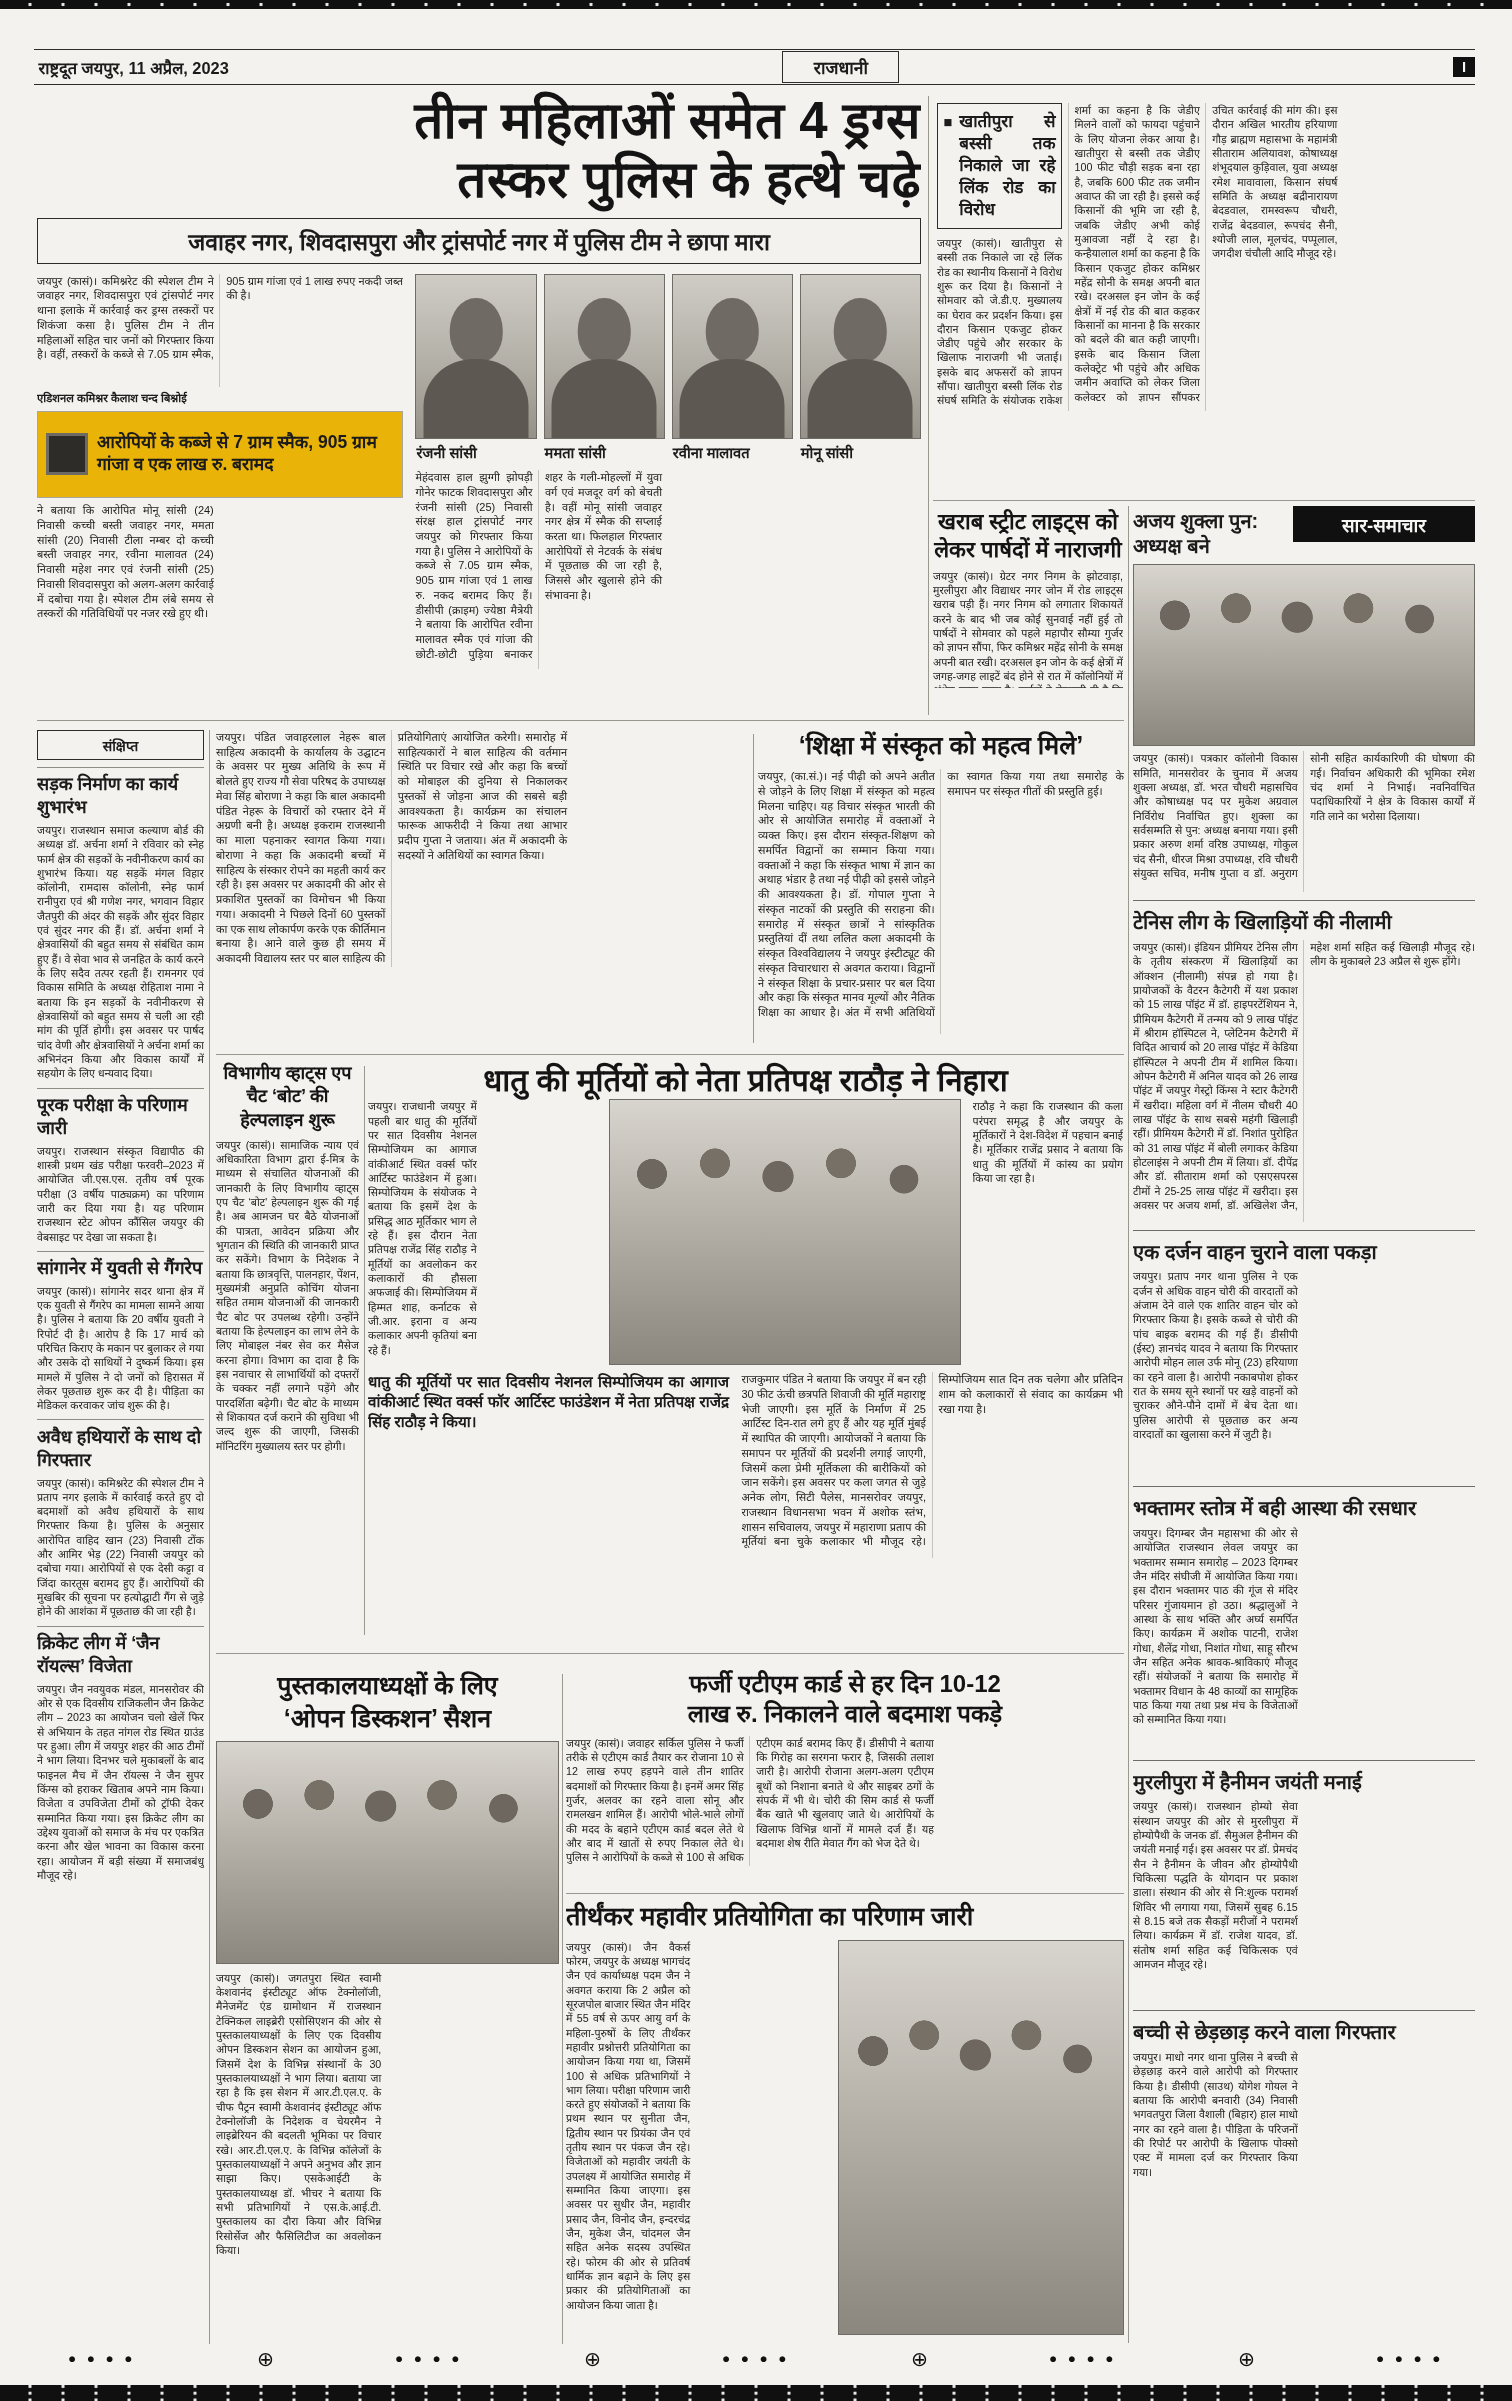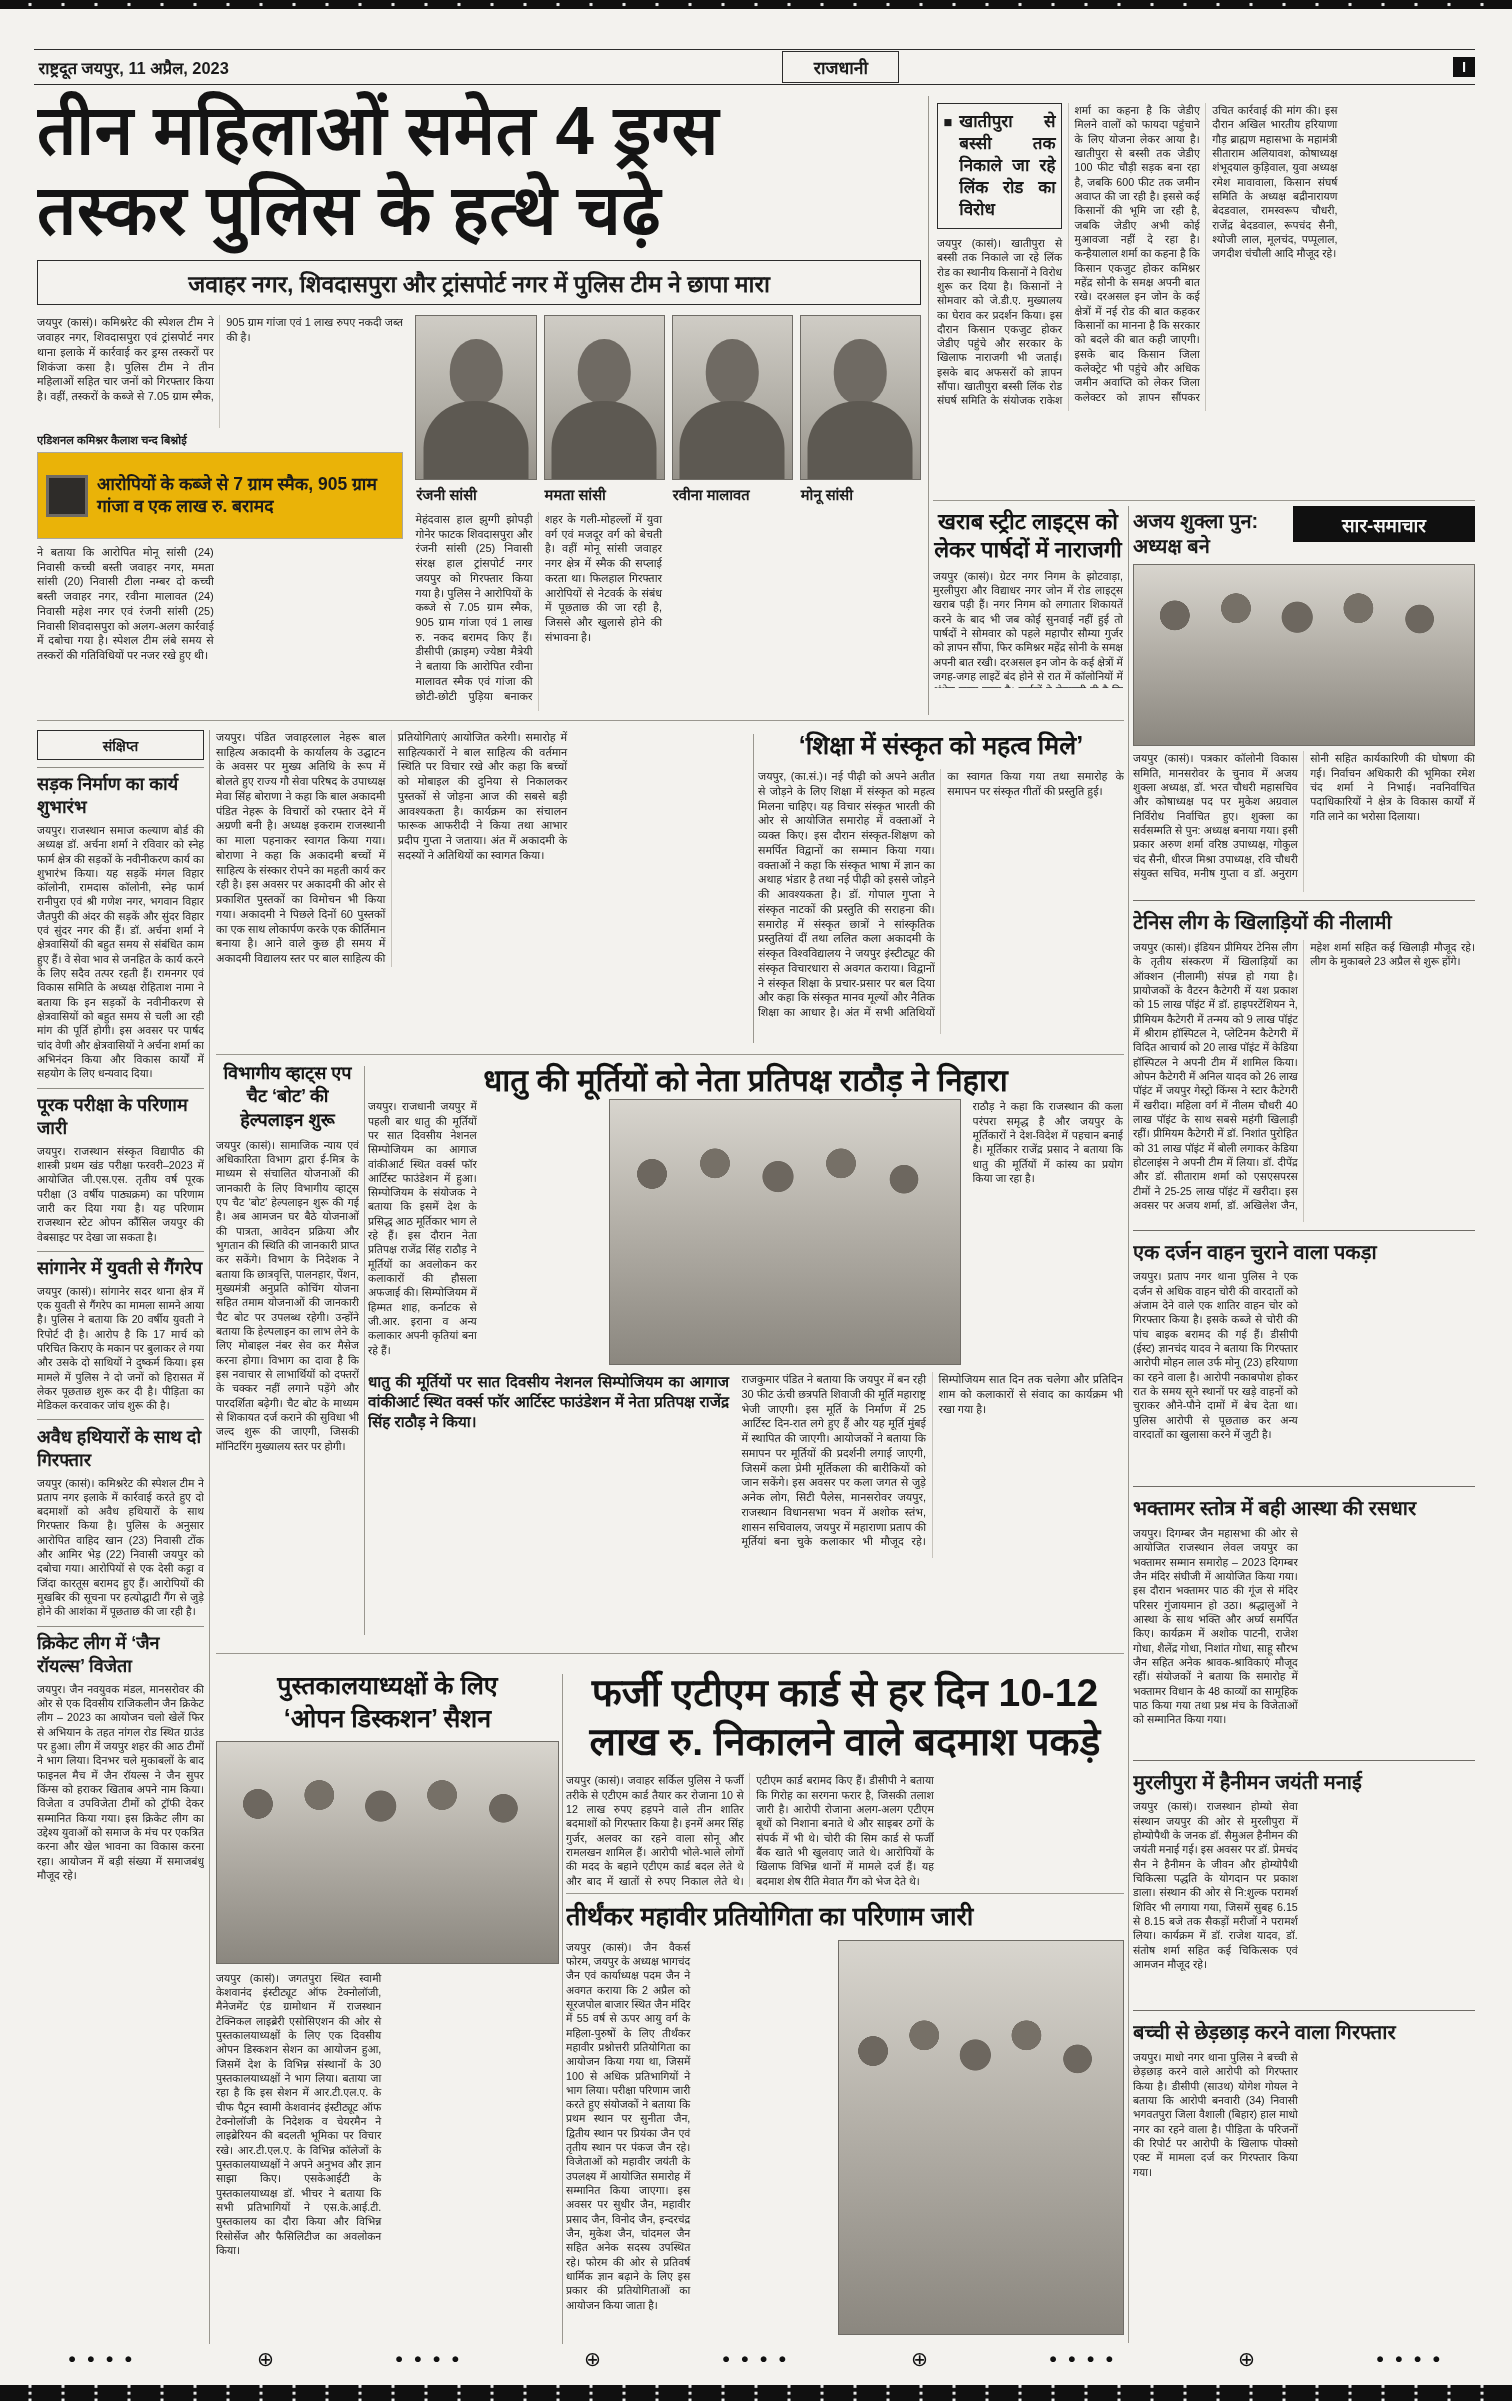--- a/index.html
+++ b/index.html
@@ -23,21 +23,21 @@
   
   .vr{width:1.1px;background:#9a978f;}
   .hr{height:1.1px;background:#9a978f;}
   
   .bodytext{font-size:11px;line-height:1.34;text-align:justify;overflow:hidden;}
   .cols2{column-count:2;column-gap:12.4px;column-rule:0.6px solid #c6c3bb;column-fill:auto;}
   .cols3{column-count:3;column-gap:12.4px;column-rule:0.6px solid #c6c3bb;column-fill:auto;}
   .cols4{column-count:4;column-gap:12.4px;column-rule:0.6px solid #c6c3bb;column-fill:auto;}
   h1,h2,h3{margin:0;font-weight:bold;color:#141414;}
   
-  .lead-headline{font-size:69px;line-height:1.16;text-align:left;letter-spacing:0.6px;}
+  .lead-headline{font-size:51px;line-height:1.16;text-align:right;letter-spacing:0.6px;}
   .lead-subhead{margin-top:9px;border:1.1px solid #2c2c2c;padding:5.6px 3.4px;text-align:center;font-size:23px;font-weight:bold;}
   .lead-content{display:flex;gap:12.4px;margin-top:10.2px;}
   .lead-left{width:366px;flex:0 0 auto;}
   .lead-right{flex:1 1 auto;}
   .attribution{font-weight:bold;font-size:11.3px;margin:3.4px 0;}
   .highlightbox{display:flex;align-items:center;gap:9px;background:#eab308;border:0.6px solid #a9a69e;
     padding:9px 8px;margin:5.6px 0;height:67px;overflow:hidden;}
   .highlightbox .hicon{flex:0 0 36px;height:36px;background:#2e2c29;border:3.4px solid #6e6a64;}
   .highlightbox .htext{font-size:17.5px;font-weight:bold;line-height:1.25;}
   .mug-row{display:flex;gap:6.8px;}
@@ -90,21 +90,21 @@
   .kickerwrap{text-align:center;margin:5.6px 0 8px 0;}
   .kicker{display:inline-block;border:1.1px solid #2c2c2c;padding:4.5px 16px;font-size:21px;font-weight:bold;}
   .statues-row{display:flex;gap:11.3px;height:265px;}
   .statues-row .txt-l{width:230px;flex:0 0 auto;}
   .statues-row .photo-main{width:350px;flex:0 0 auto;height:264px;}
   .statues-row .txt-r{flex:1 1 auto;}
   .statues-bottom{display:flex;gap:12.4px;margin-top:8px;height:186px;overflow:hidden;}
   .statues-bottom .caption{width:361px;flex:0 0 auto;font-size:15.2px;}
   
   .library-h{font-size:25px;line-height:1.3;text-align:center;margin-bottom:6.8px;}
-  .atm-h{font-size:39px;line-height:1.25;text-align:center;margin-bottom:6.8px;}
+  .atm-h{font-size:24px;line-height:1.25;text-align:center;margin-bottom:6.8px;}
   .tirth-h{font-size:25.4px;line-height:1.25;margin-bottom:6.8px;}
   .tirth-row{display:flex;gap:11.3px;height:395px;}
   .tirth-row .bodytext{width:261px;flex:0 0 auto;}
   .tirth-row .photo{flex:1 1 auto;}
 </style>
 </head>
 <body>
 
 <div class="page">
 

